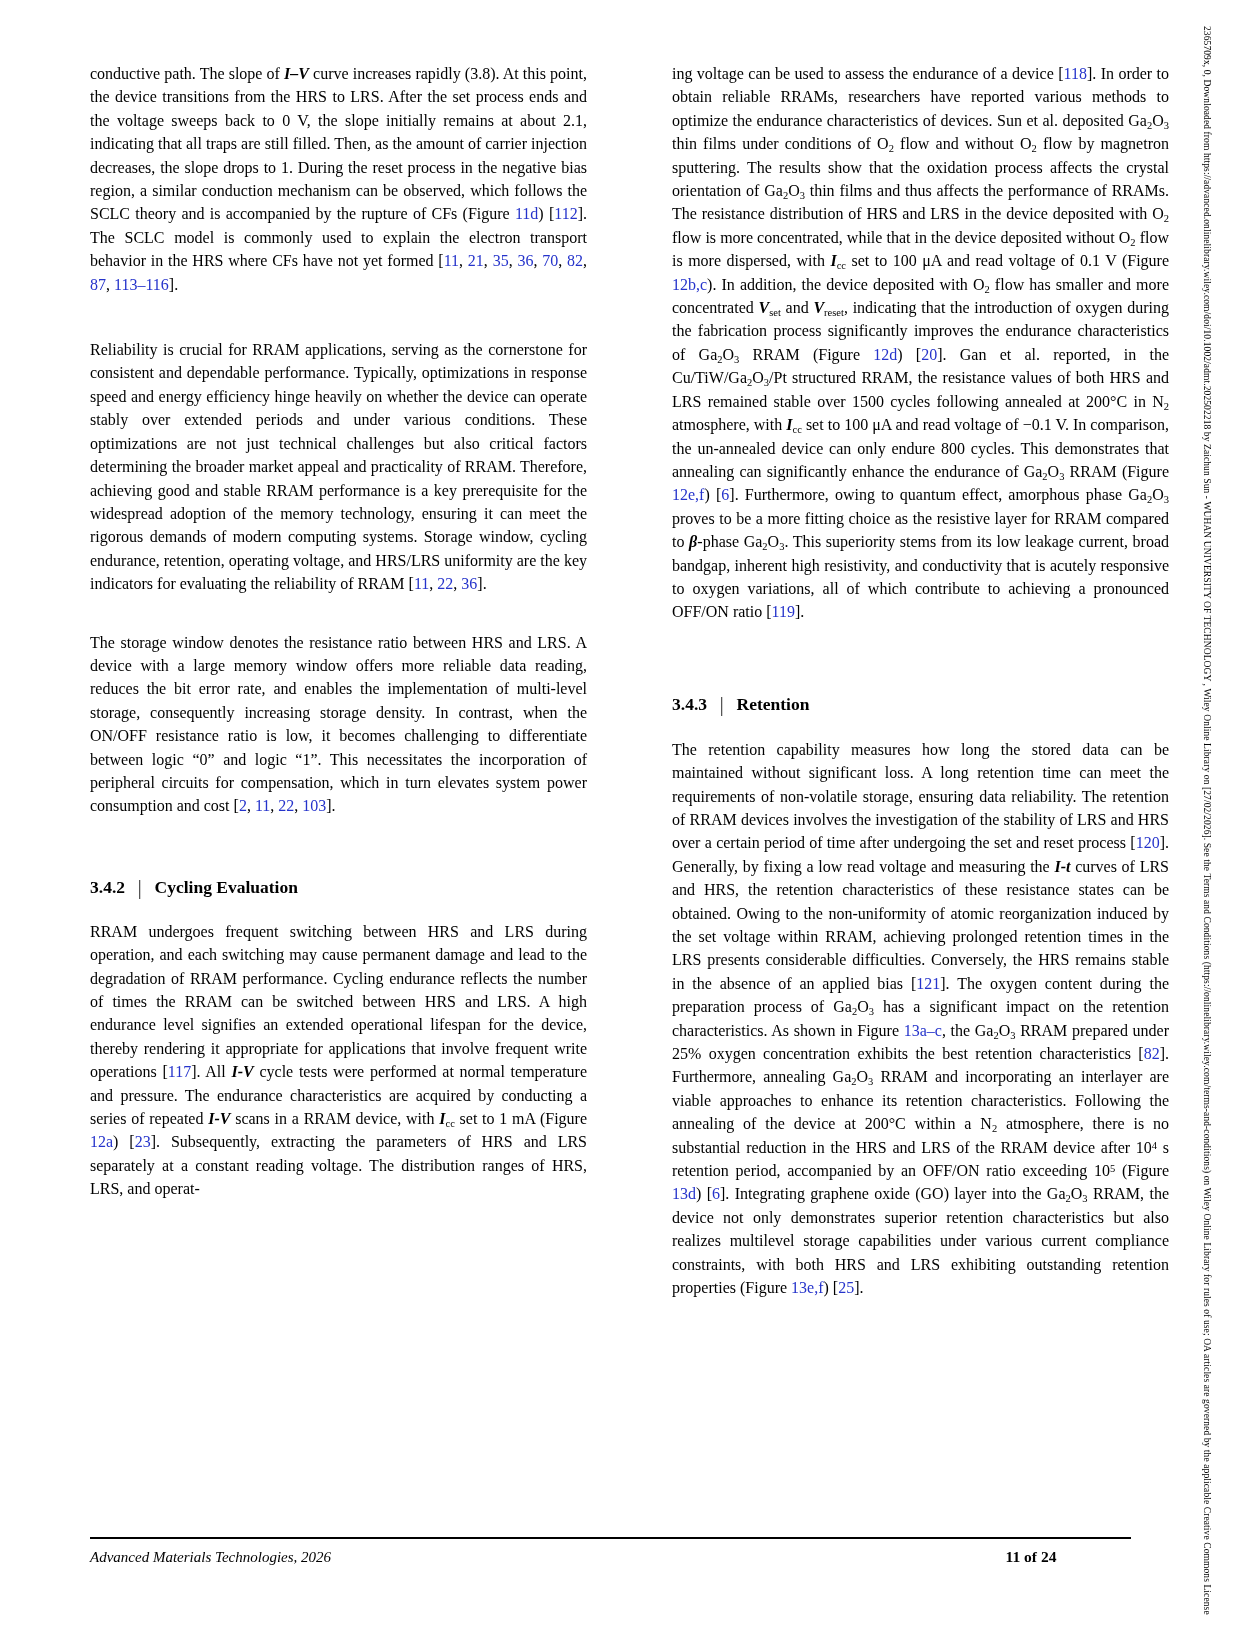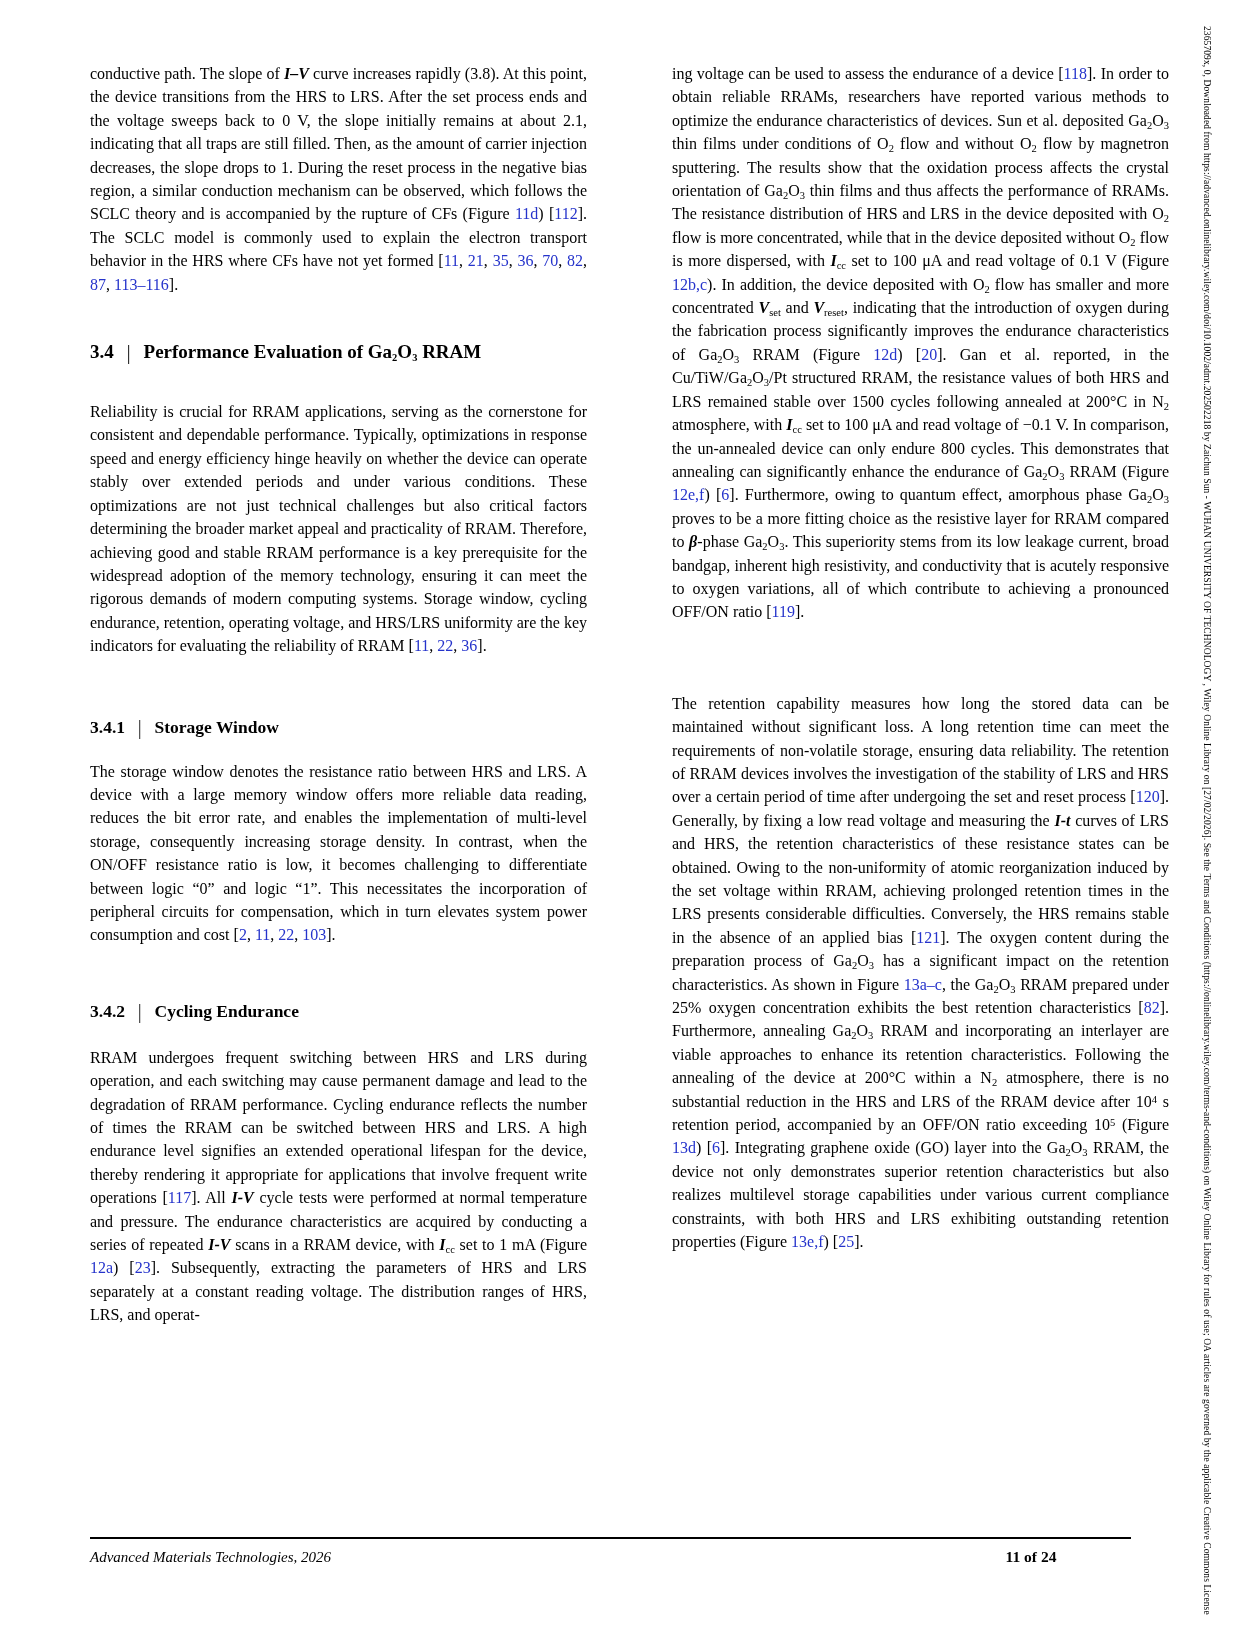--- a/index.html
+++ b/index.html
@@ -27,30 +27,29 @@
     transform-origin:0 0;white-space:nowrap;font-size:9.5px;letter-spacing:0.1px;
     width:1590px;color:#000;}
 </style>
 </head>
 <body>
 
 <div class="page">
 
   <div class="col col-left">
       <p class="body"><span>conductive path. The slope of </span><span class="it">I–V</span><span> curve increases rapidly (3.8). At this point, the device transitions from the HRS to LRS. After the set process ends and the voltage sweeps back to 0 V, the slope initially remains at about 2.1, indicating that all traps are still filled. Then, as the amount of carrier injection decreases, the slope drops to 1. During the reset process in the negative bias region, a similar conduction mechanism can be observed, which follows the SCLC theory and is accompanied by the rupture of CFs (Figure </span><span class="link">11d</span><span>) [</span><span class="link">112</span><span>]. The SCLC model is commonly used to explain the electron transport behavior in the HRS where CFs have not yet formed [</span><span class="link">11</span><span>, </span><span class="link">21</span><span>, </span><span class="link">35</span><span>, </span><span class="link">36</span><span>, </span><span class="link">70</span><span>, </span><span class="link">82</span><span>, </span><span class="link">87</span><span>, </span><span class="link">113–116</span><span>].</span></p>
-      <div class="h-major"><span>3.4</span><span class="hsep">|</span><span>Performance Evaluation of Ga</span><span class="sb">2</span><span>O</span><span class="sb">3</span><span> RRAM</span></div>
       <p class="body"><span>Reliability is crucial for RRAM applications, serving as the cornerstone for consistent and dependable performance. Typically, optimizations in response speed and energy efficiency hinge heavily on whether the device can operate stably over extended periods and under various conditions. These optimizations are not just technical challenges but also critical factors determining the broader market appeal and practicality of RRAM. Therefore, achieving good and stable RRAM performance is a key prerequisite for the widespread adoption of the memory technology, ensuring it can meet the rigorous demands of modern computing systems. Storage window, cycling endurance, retention, operating voltage, and HRS/LRS uniformity are the key indicators for evaluating the reliability of RRAM [</span><span class="link">11</span><span>, </span><span class="link">22</span><span>, </span><span class="link">36</span><span>].</span></p>
-      <div class="h-minor"><span>3.4.1</span><span class="hsep">|</span><span>Storage Window</span></div>
       <p class="body"><span>The storage window denotes the resistance ratio between HRS and LRS. A device with a large memory window offers more reliable data reading, reduces the bit error rate, and enables the implementation of multi-level storage, consequently increasing storage density. In contrast, when the ON/OFF resistance ratio is low, it becomes challenging to differentiate between logic “0” and logic “1”. This necessitates the incorporation of peripheral circuits for compensation, which in turn elevates system power consumption and cost [</span><span class="link">2</span><span>, </span><span class="link">11</span><span>, </span><span class="link">22</span><span>, </span><span class="link">103</span><span>].</span></p>
-      <div class="h-minor"><span>3.4.2</span><span class="hsep">|</span><span>Cycling Endurance</span></div>
+      <div class="h-minor"><span>3.4.2</span><span class="hsep">|</span><span>Cycling Evaluation</span></div>
       <p class="body"><span>RRAM undergoes frequent switching between HRS and LRS during operation, and each switching may cause permanent damage and lead to the degradation of RRAM performance. Cycling endurance reflects the number of times the RRAM can be switched between HRS and LRS. A high endurance level signifies an extended operational lifespan for the device, thereby rendering it appropriate for applications that involve frequent write operations [</span><span class="link">117</span><span>]. All </span><span class="it">I-V</span><span> cycle tests were performed at normal temperature and pressure. The endurance characteristics are acquired by conducting a series of repeated </span><span class="it">I-V</span><span> scans in a RRAM device, with </span><span class="it">I</span><span class="sb">cc</span><span> set to 1 mA (Figure </span><span class="link">12a</span><span>) [</span><span class="link">23</span><span>]. Subsequently, extracting the parameters of HRS and LRS separately at a constant reading voltage. The distribution ranges of HRS, LRS, and operat-</span></p>
     </div>
 
   <div class="col col-right">
       <p class="body"><span>ing voltage can be used to assess the endurance of a device [</span><span class="link">118</span><span>]. In order to obtain reliable RRAMs, researchers have reported various methods to optimize the endurance characteristics of devices. Sun et al. deposited Ga</span><span class="sb">2</span><span>O</span><span class="sb">3</span><span> thin films under conditions of O</span><span class="sb">2</span><span> flow and without O</span><span class="sb">2</span><span> flow by magnetron sputtering. The results show that the oxidation process affects the crystal orientation of Ga</span><span class="sb">2</span><span>O</span><span class="sb">3</span><span> thin films and thus affects the performance of RRAMs. The resistance distribution of HRS and LRS in the device deposited with O</span><span class="sb">2</span><span> flow is more concentrated, while that in the device deposited without O</span><span class="sb">2</span><span> flow is more dispersed, with </span><span class="it">I</span><span class="sb">cc</span><span> set to 100 μA and read voltage of 0.1 V (Figure </span><span class="link">12b,c</span><span>). In addition, the device deposited with O</span><span class="sb">2</span><span> flow has smaller and more concentrated </span><span class="it">V</span><span class="sb">set</span><span> and </span><span class="it">V</span><span class="sb">reset</span><span>, indicating that the introduction of oxygen during the fabrication process significantly improves the endurance characteristics of Ga</span><span class="sb">2</span><span>O</span><span class="sb">3</span><span> RRAM (Figure </span><span class="link">12d</span><span>) [</span><span class="link">20</span><span>]. Gan et al. reported, in the Cu/TiW/Ga</span><span class="sb">2</span><span>O</span><span class="sb">3</span><span>/Pt structured RRAM, the resistance values of both HRS and LRS remained stable over 1500 cycles following annealed at 200°C in N</span><span class="sb">2</span><span> atmosphere, with </span><span class="it">I</span><span class="sb">cc</span><span> set to 100 μA and read voltage of −0.1 V. In comparison, the un-annealed device can only endure 800 cycles. This demonstrates that annealing can significantly enhance the endurance of Ga</span><span class="sb">2</span><span>O</span><span class="sb">3</span><span> RRAM (Figure </span><span class="link">12e,f</span><span>) [</span><span class="link">6</span><span>]. Furthermore, owing to quantum effect, amorphous phase Ga</span><span class="sb">2</span><span>O</span><span class="sb">3</span><span> proves to be a more fitting choice as the resistive layer for RRAM compared to </span><span class="it">β</span><span>-phase Ga</span><span class="sb">2</span><span>O</span><span class="sb">3</span><span>. This superiority stems from its low leakage current, broad bandgap, inherent high resistivity, and conductivity that is acutely responsive to oxygen variations, all of which contribute to achieving a pronounced OFF/ON ratio [</span><span class="link">119</span><span>].</span></p>
+      <div class="h-minor"><span>3.4.3</span><span class="hsep">|</span><span>Retention</span></div>
       <p class="body"><span>The retention capability measures how long the stored data can be maintained without significant loss. A long retention time can meet the requirements of non-volatile storage, ensuring data reliability. The retention of RRAM devices involves the investigation of the stability of LRS and HRS over a certain period of time after undergoing the set and reset process [</span><span class="link">120</span><span>]. Generally, by fixing a low read voltage and measuring the </span><span class="it">I-t</span><span> curves of LRS and HRS, the retention characteristics of these resistance states can be obtained. Owing to the non-uniformity of atomic reorganization induced by the set voltage within RRAM, achieving prolonged retention times in the LRS presents considerable difficulties. Conversely, the HRS remains stable in the absence of an applied bias [</span><span class="link">121</span><span>]. The oxygen content during the preparation process of Ga</span><span class="sb">2</span><span>O</span><span class="sb">3</span><span> has a significant impact on the retention characteristics. As shown in Figure </span><span class="link">13a–c</span><span>, the Ga</span><span class="sb">2</span><span>O</span><span class="sb">3</span><span> RRAM prepared under 25% oxygen concentration exhibits the best retention characteristics [</span><span class="link">82</span><span>]. Furthermore, annealing Ga</span><span class="sb">2</span><span>O</span><span class="sb">3</span><span> RRAM and incorporating an interlayer are viable approaches to enhance its retention characteristics. Following the annealing of the device at 200°C within a N</span><span class="sb">2</span><span> atmosphere, there is no substantial reduction in the HRS and LRS of the RRAM device after 10</span><span class="sp">4</span><span> s retention period, accompanied by an OFF/ON ratio exceeding 10</span><span class="sp">5</span><span> (Figure </span><span class="link">13d</span><span>) [</span><span class="link">6</span><span>]. Integrating graphene oxide (GO) layer into the Ga</span><span class="sb">2</span><span>O</span><span class="sb">3</span><span> RRAM, the device not only demonstrates superior retention characteristics but also realizes multilevel storage capabilities under various current compliance constraints, with both HRS and LRS exhibiting outstanding retention properties (Figure </span><span class="link">13e,f</span><span>) [</span><span class="link">25</span><span>].</span></p>
     </div>
 
   <div class="footer-rule"></div>
 
   <div class="footer-left">Advanced Materials Technologies, 2026</div>
 
   <div class="footer-right">11 of 24</div>
 
   <div class="side-note">2365709x, 0, Downloaded from https://advanced.onlinelibrary.wiley.com/doi/10.1002/admt.202502218 by Zaichun Sun - WUHAN UNIVERSITY OF TECHNOLOGY , Wiley Online Library on [27/02/2026]. See the Terms and Conditions (https://onlinelibrary.wiley.com/terms-and-conditions) on Wiley Online Library for rules of use; OA articles are governed by the applicable Creative Commons License</div>

